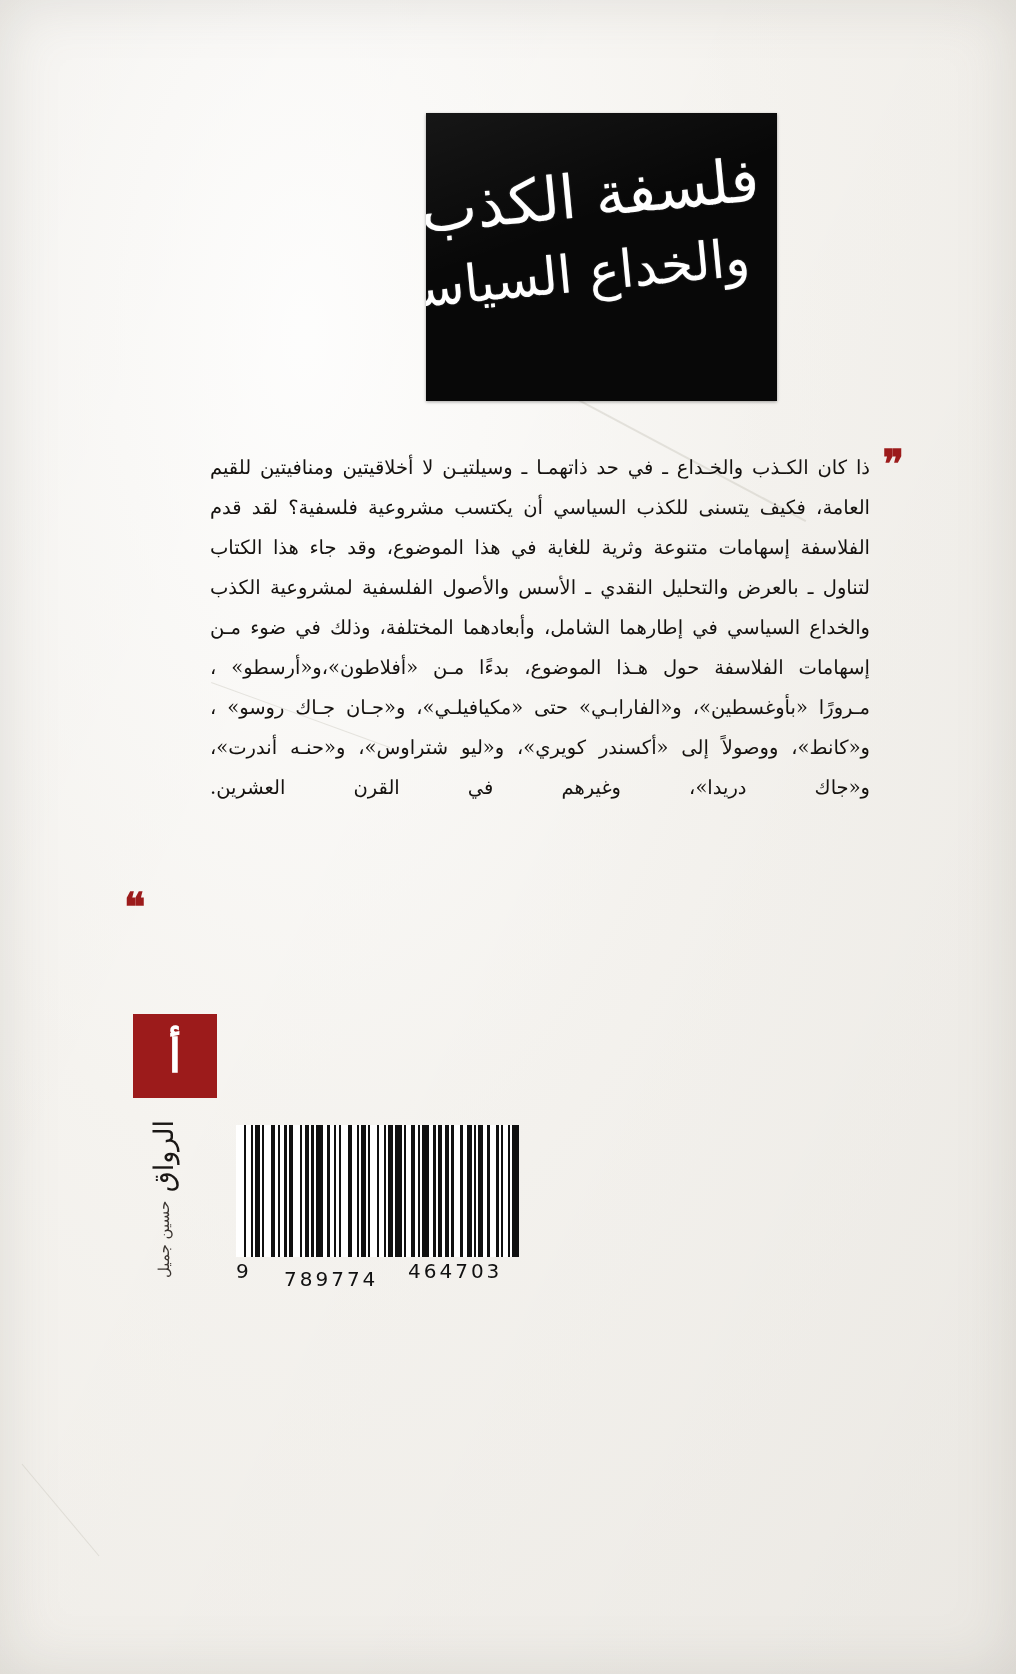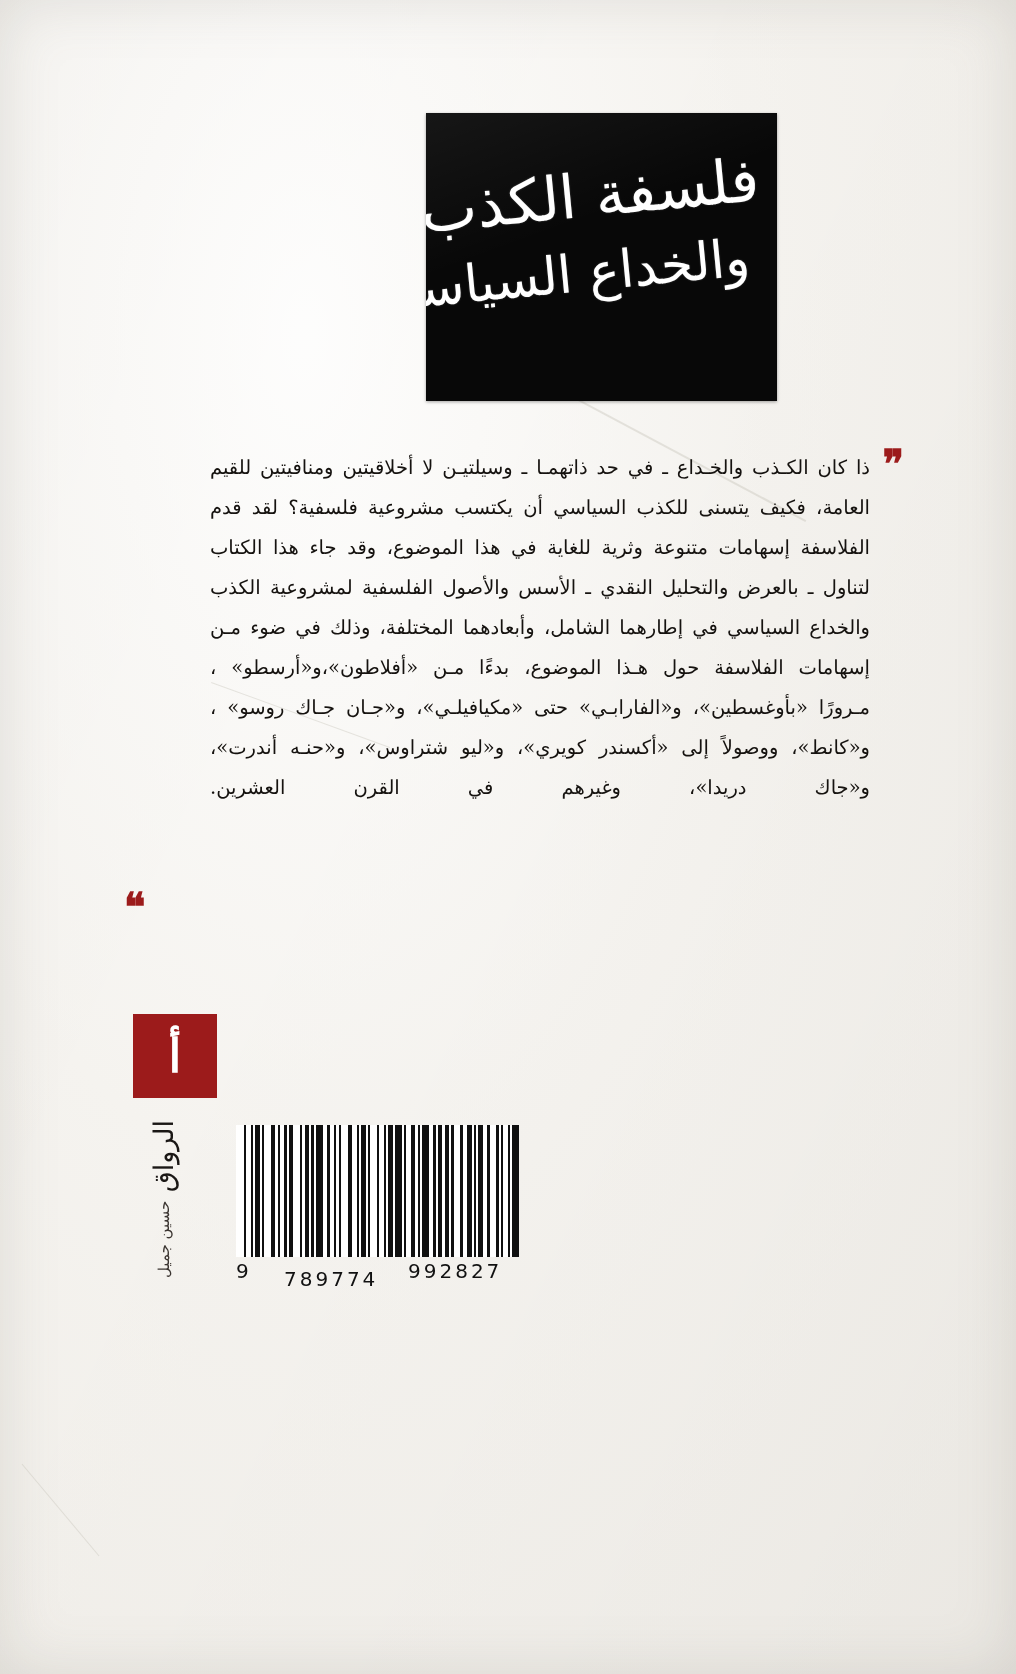--- a/index.html
+++ b/index.html
@@ -300,17 +300,17 @@
         <div class="bar" style="width: 4.528px;"></div>
         <div class="bar sp" style="width: 2.264px;"></div>
         <div class="bar" style="width: 2.264px;"></div>
         <div class="bar sp" style="width: 4.528px;"></div>
         <div class="bar" style="width: 2.264px;"></div>
         <div class="bar sp" style="width: 6.792px;"></div>
       </div>
     <div class="barcode-digits">
       <span class="d-left">9</span>
       <span class="d-mid">789774</span>
-      <span class="d-right">992827</span>
+      <span class="d-right">464703</span>
     </div>
   </div>
 
 </div>
 
 </body></html>

